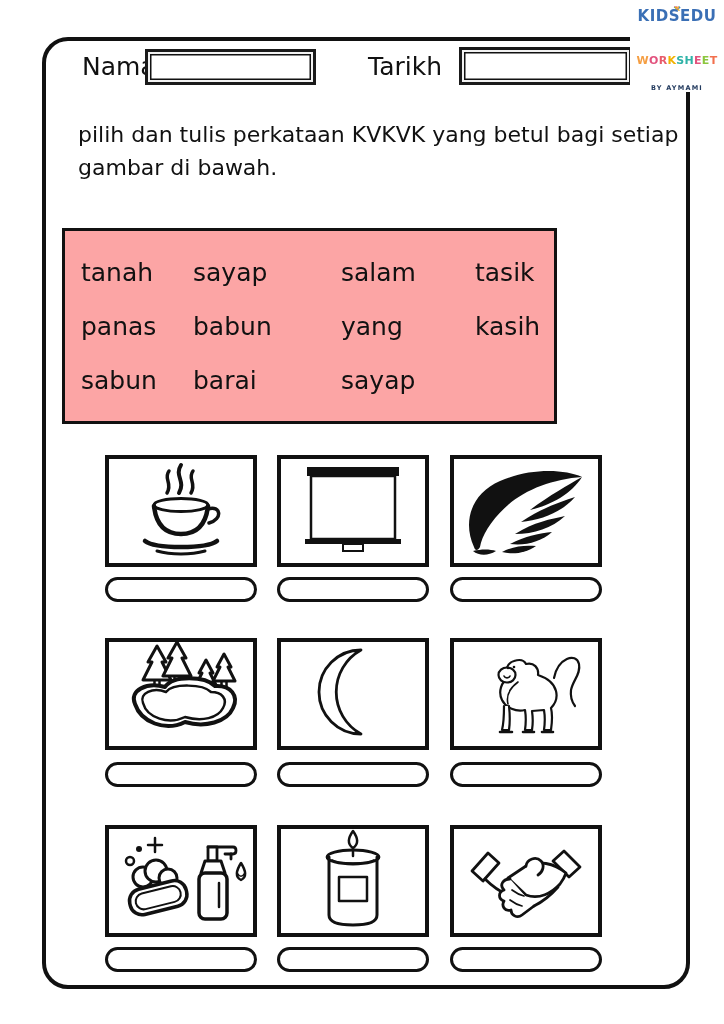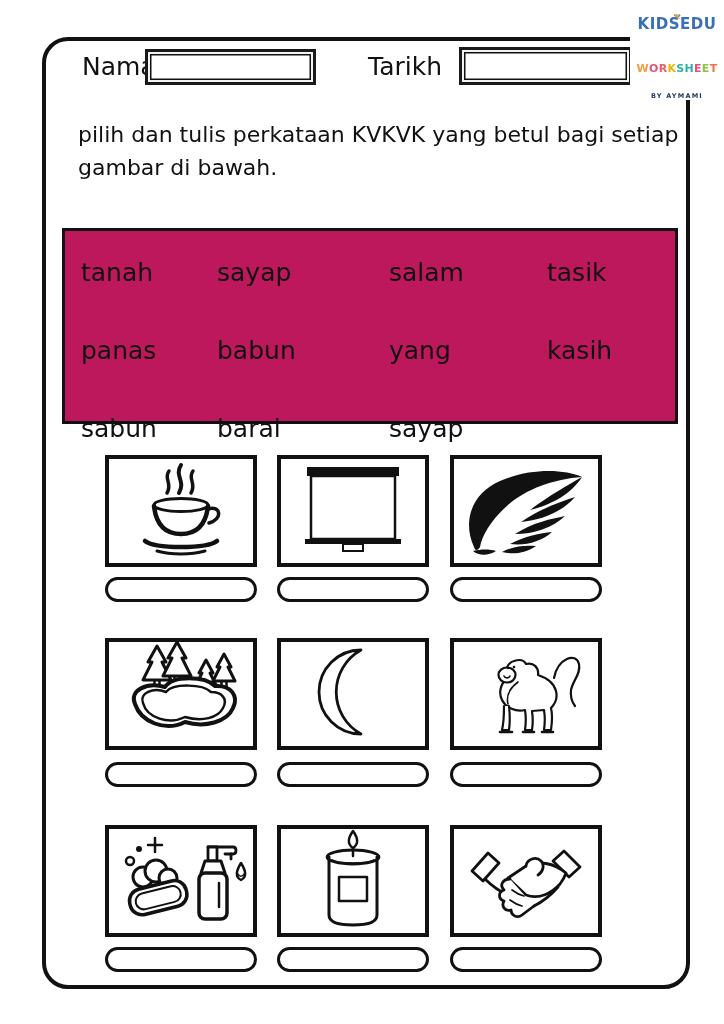--- a/index.html
+++ b/index.html
@@ -8,40 +8,40 @@
     font-family:"DejaVu Sans","Liberation Sans",sans-serif;color:#111;
     overflow:hidden;
   }
   *{box-sizing:border-box;}
   .frame{
     position:absolute;left:42px;top:37px;width:648px;height:952px;
     border:4px solid #111;border-radius:26px;background:#fff;
   }
   
   .logo{
-    position:absolute;left:630px;top:8px;width:94px;height:92px;background:#fff;
+    position:absolute;left:630px;top:0;width:94px;height:92px;background:#fff;
     display:flex;flex-direction:column;align-items:center;z-index:6;padding-top:6px;
   }
   .logo-title{font-size:15px;font-weight:800;letter-spacing:.5px;line-height:15px;margin-top:-2px;}
   .logo-subtitle{font-size:11px;font-weight:800;letter-spacing:.3px;line-height:12px;margin-top:31px;}
   .logo-byline{font-size:6.5px;font-weight:700;letter-spacing:1.2px;margin-top:17px;}
   
   .field-label{position:absolute;font-size:25px;white-space:nowrap;}
   .input-box{
     position:absolute;background:#fff;border:3px solid #1a1a1a;
     box-shadow:inset 0 0 0 2px #f2f2f2, inset 0 0 0 3.5px #111;
   }
   
   .instruction{position:absolute;left:78px;top:118px;font-size:22px;line-height:33px;white-space:nowrap;}
   
   .wordbank{
-    position:absolute;left:62px;top:228px;width:616px;height:196px;
-    border:3px solid #111;background:#be185d;
+    position:absolute;left:62px;top:228px;width:495px;height:196px;
+    border:3px solid #111;background:#fca5a5;
     display:grid;grid-template-columns:112px 148px 134px auto;grid-auto-rows:54px;
-    padding:14px 0 0 16px;align-items:center;font-size:25px;gap:24px;
+    padding:14px 0 0 16px;align-items:center;font-size:25px;
   }
   .wordbank span{white-space:nowrap;}
   
   .picbox{
     position:absolute;width:152px;height:112px;border:4px solid #111;background:#fff;
   }
   .picbox svg{display:block;width:100%;height:100%;}
   .pill{
     position:absolute;width:152px;height:25px;border:3.5px solid #111;border-radius:14px;background:#fff;
   }

